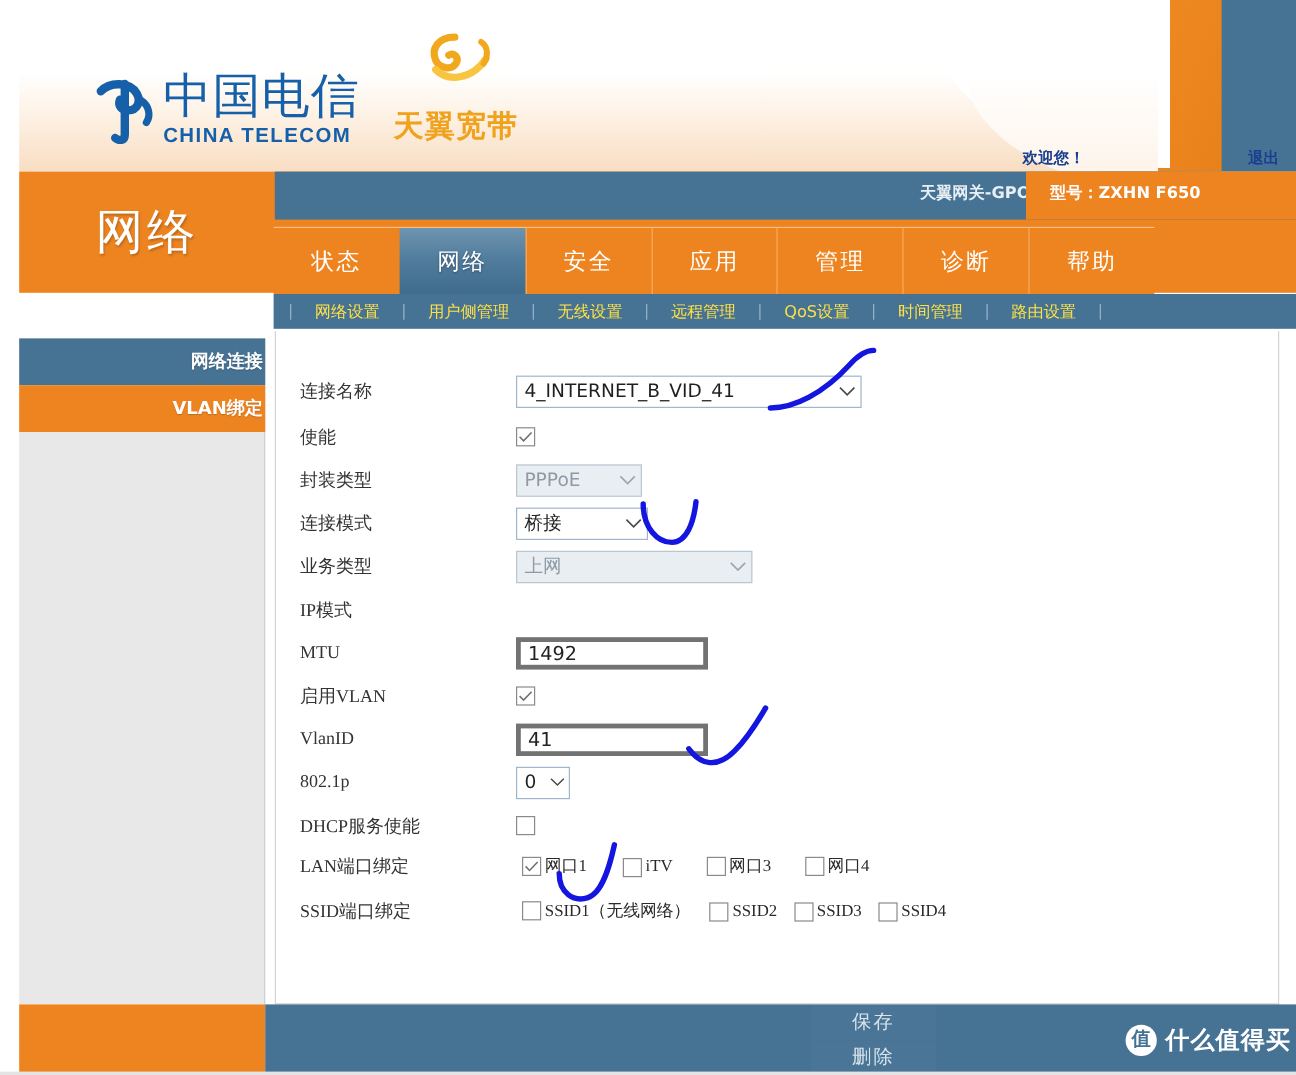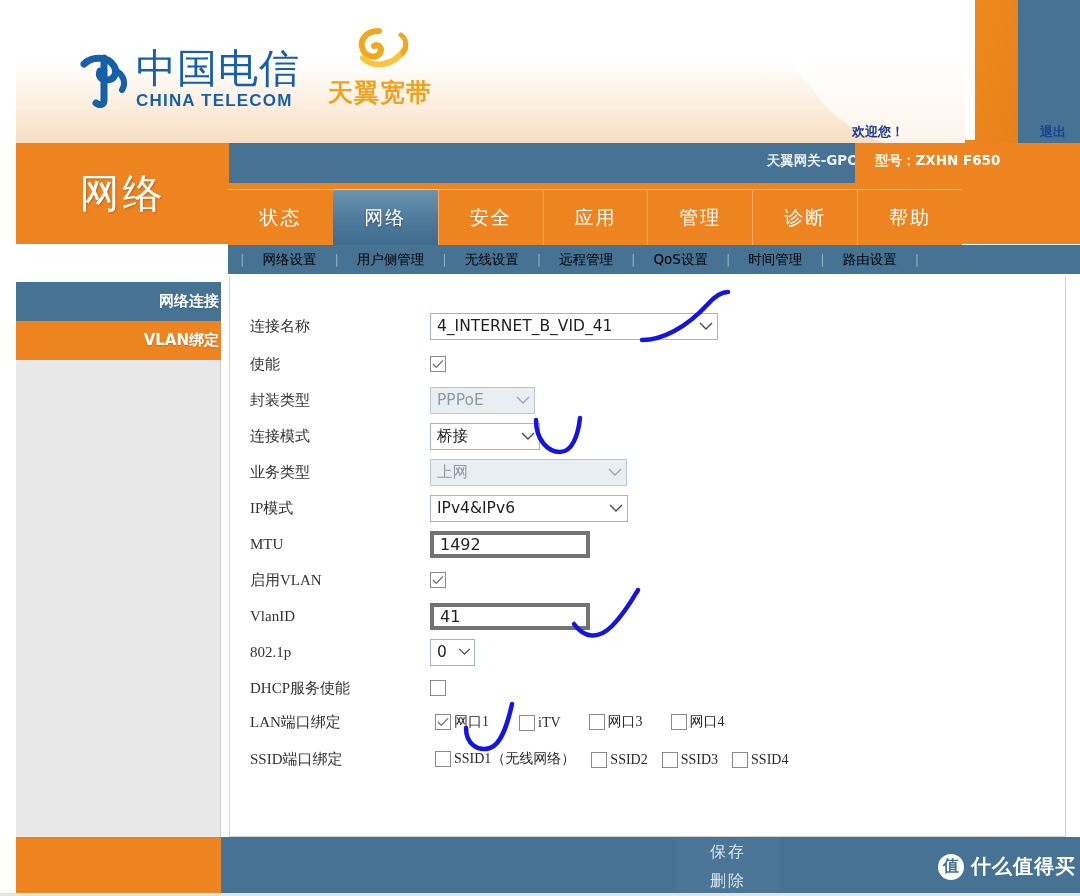--- a/index.html
+++ b/index.html
@@ -67,21 +67,21 @@
   .ct-en {
     font-family: "Liberation Sans", sans-serif;
     font-size: 17px; font-weight: bold; color: #1560a8;
     letter-spacing: 1.2px; margin-top: 2px;
   }
   .ty-logo { display: flex; flex-direction: column; align-items: center; margin-bottom: 2px;}
   .ty-swirl { width: 62px; height: 50px; }
   .ty-cn {
     font-family: Liberation Mono, monospace;
     font-size: 25px; font-weight: bold; color: #f0a21c;
-    letter-spacing: 1px; margin-top: 1px;
+    letter-spacing: 1px; margin-top: 13px;
   }
 
   #welcome-row {
     position: absolute; right: 0; top: 120px;
     width: 300px; height: 23px;
     display: flex; align-items: center;
     color: #1a3f8f; font-size: 13px; font-weight: bold;
     font-family: "DejaVu Sans", sans-serif;
   }
   #welcome-text { position: absolute; left: 72px; white-space: nowrap; }
@@ -152,21 +152,21 @@
   
   #subnav {
     position: absolute; left: 228px; top: 245px;
     width: 852px; height: 29px;
     background: #467294;
     display: flex; align-items: center;
     font-family: "DejaVu Sans", sans-serif;
   }
   #subnav .sep { color: #93b0c6; font-size: 13px; padding: 0 2px; }
   .subnav-item {
-    color: #000000; font-size: 13.5px; padding: 0 16px;
+    color: #fde047; font-size: 13.5px; padding: 0 16px;
     cursor: pointer; white-space: nowrap;
   }
   #subnav .lead { width: 10px; }
 
   
   #sidebar {
     position: absolute; left: 16px; top: 282px;
     width: 205px; height: 555px;
     background: #e8e8e8;
     border-right: 1px solid #cfcfcf;
@@ -461,30 +461,20 @@
             <svg width="14" height="9" viewBox="0 0 14 9">
                 <polyline points="1,1 7,7 13,1" fill="none" stroke="#9aa6b0" stroke-width="1.4"></polyline>
               </svg>
           </span>
         </div>
       </div>
     </div>
 
     <div class="frow" style="top:214px; width:100%;">
       <div class="flabel">IP模式</div>
-      <div class="fctrl">
-        <div class="sel" style="width:198px;">
-          <span>IPv4&amp;IPv6</span>
-          <span class="caret">
-            <svg width="14" height="9" viewBox="0 0 14 9">
-                <polyline points="1,1 7,7 13,1" fill="none" stroke="#4b4b4b" stroke-width="1.4"></polyline>
-              </svg>
-          </span>
-        </div>
-      </div>
     </div>
 
     <div class="frow" style="top:250px; width:100%;">
       <div class="flabel">MTU</div>
       <div class="fctrl">
         <input class="tinput" style="width: 160px;" type="text" value="1492">
       </div>
     </div>
 
     <div class="frow" style="top:286px; width:100%;">

